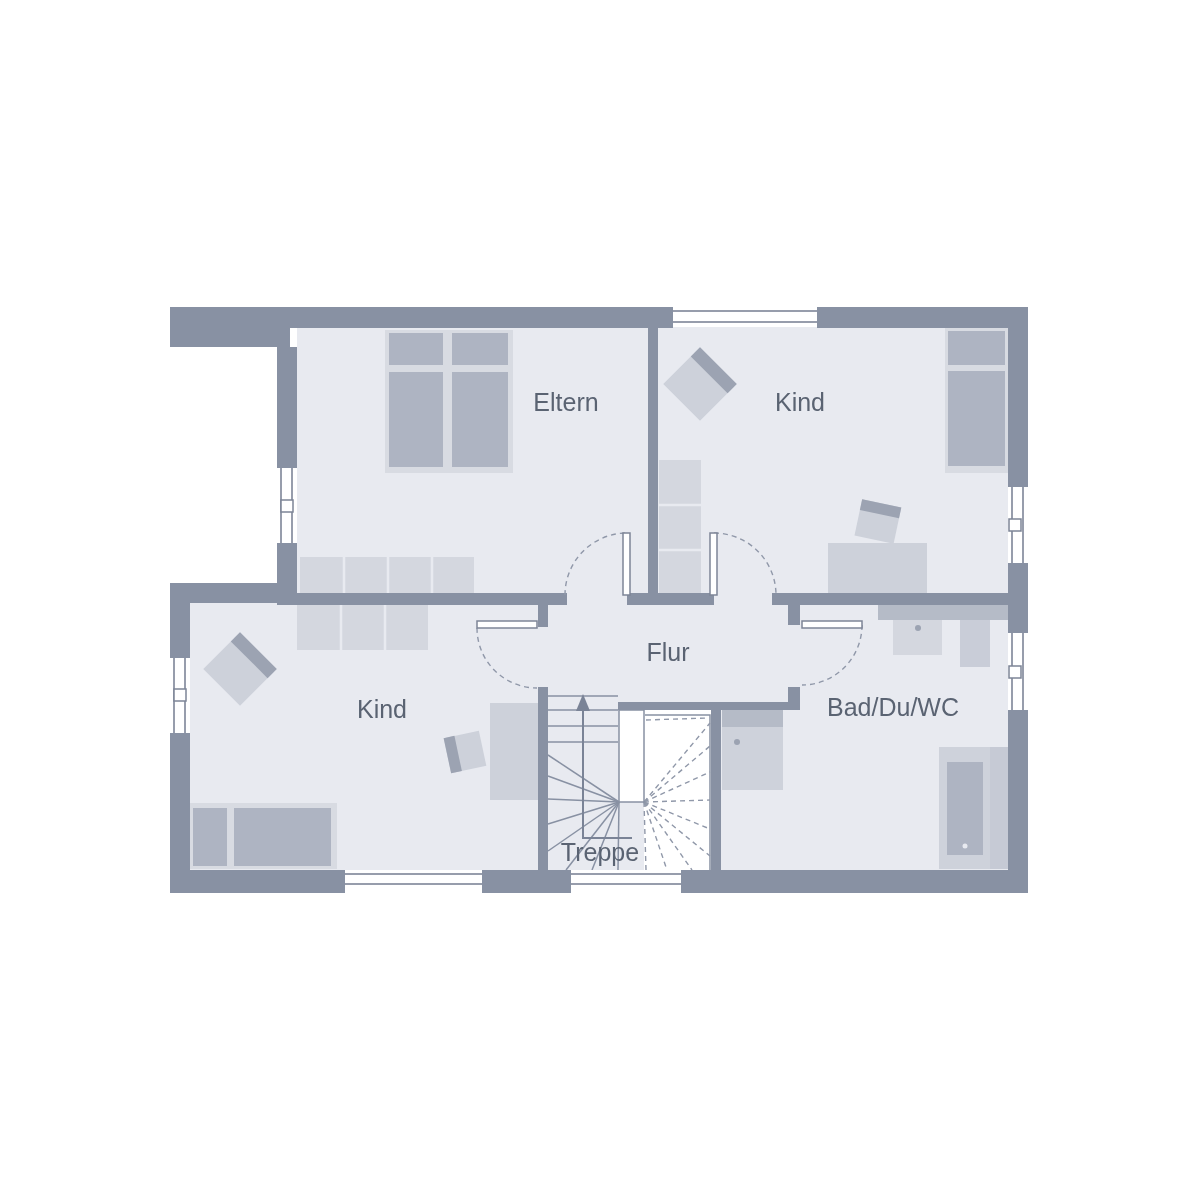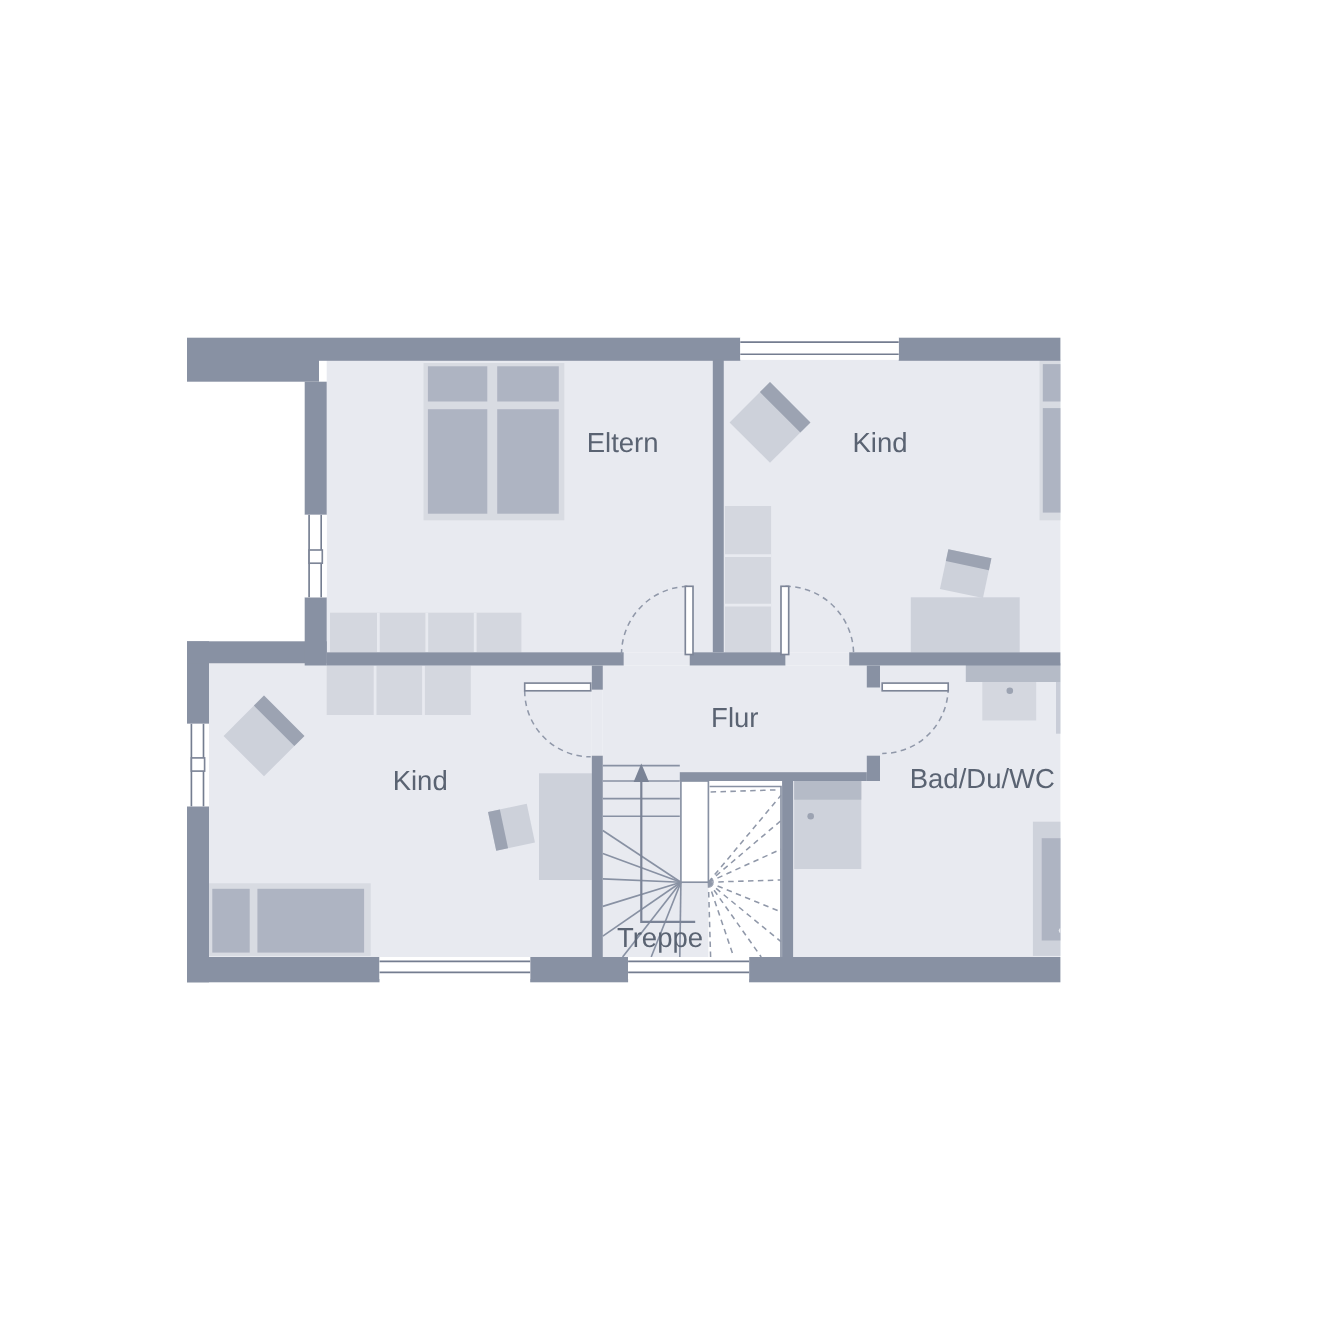--- a/index.html
+++ b/index.html
@@ -1,16 +1,16 @@
 <!DOCTYPE html>
 <html><head>
 <meta charset="utf-8">
 <style>
   html,body{margin:0;padding:0;background:#ffffff;}
-  .canvas{position:relative;width:964px;height:1200px;background:#ffffff;overflow:hidden;
+  .canvas{position:relative;width:1200px;height:1200px;background:#ffffff;overflow:hidden;
           font-family:"Liberation Sans",sans-serif;}
   svg{position:absolute;left:0;top:0;}
   .wall{fill:#8891A3;}
   .floor{fill:#E8EAF0;}
   .furn-frame{fill:#D8DBE2;}   
   .furn-med{fill:#AEB4C2;}     
   .furn-body{fill:#CDD1DA;}    
   .furn-ward{fill:#D4D7DF;}    
   .furn-band{fill:#B5BBC7;}    
   .furn-tub{fill:#CED2DB;}

